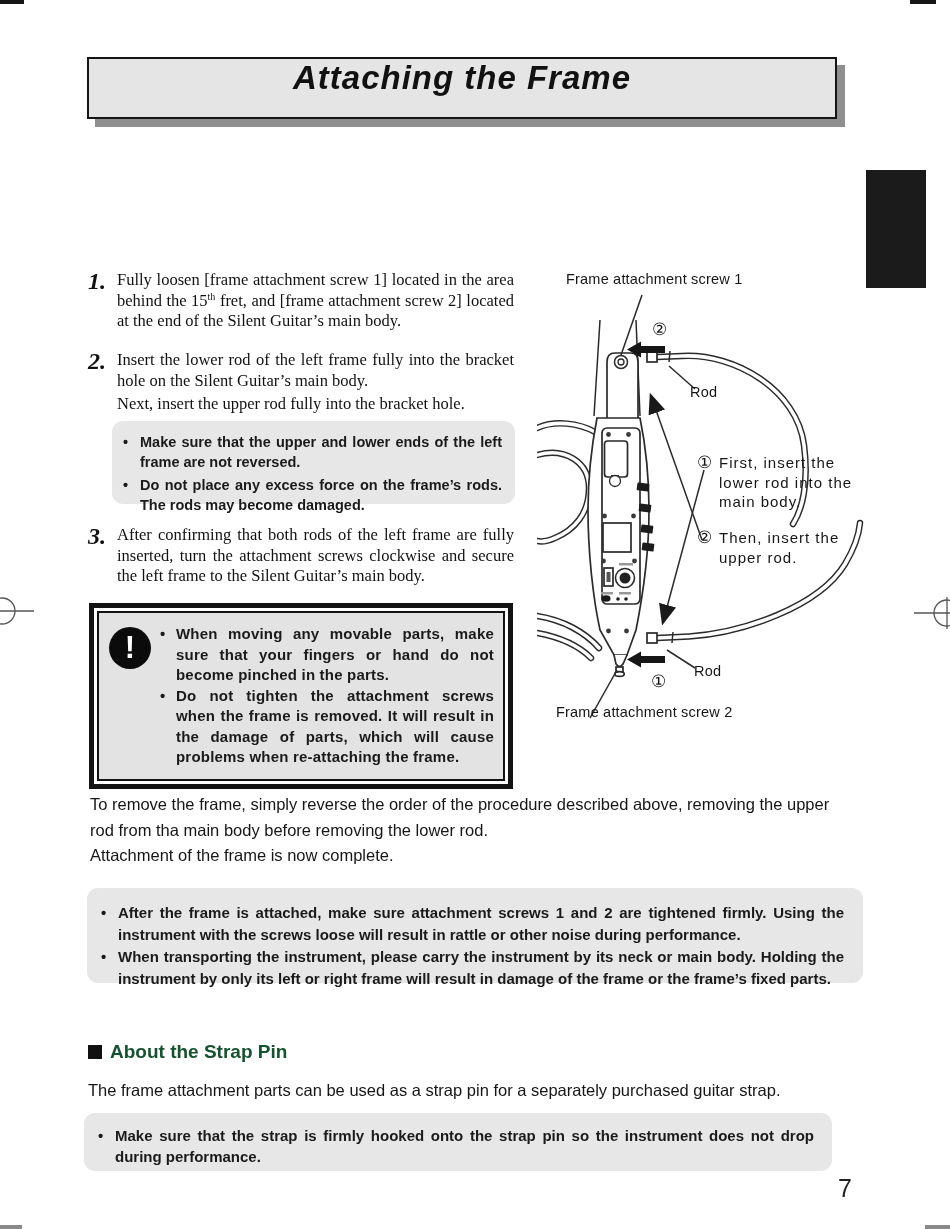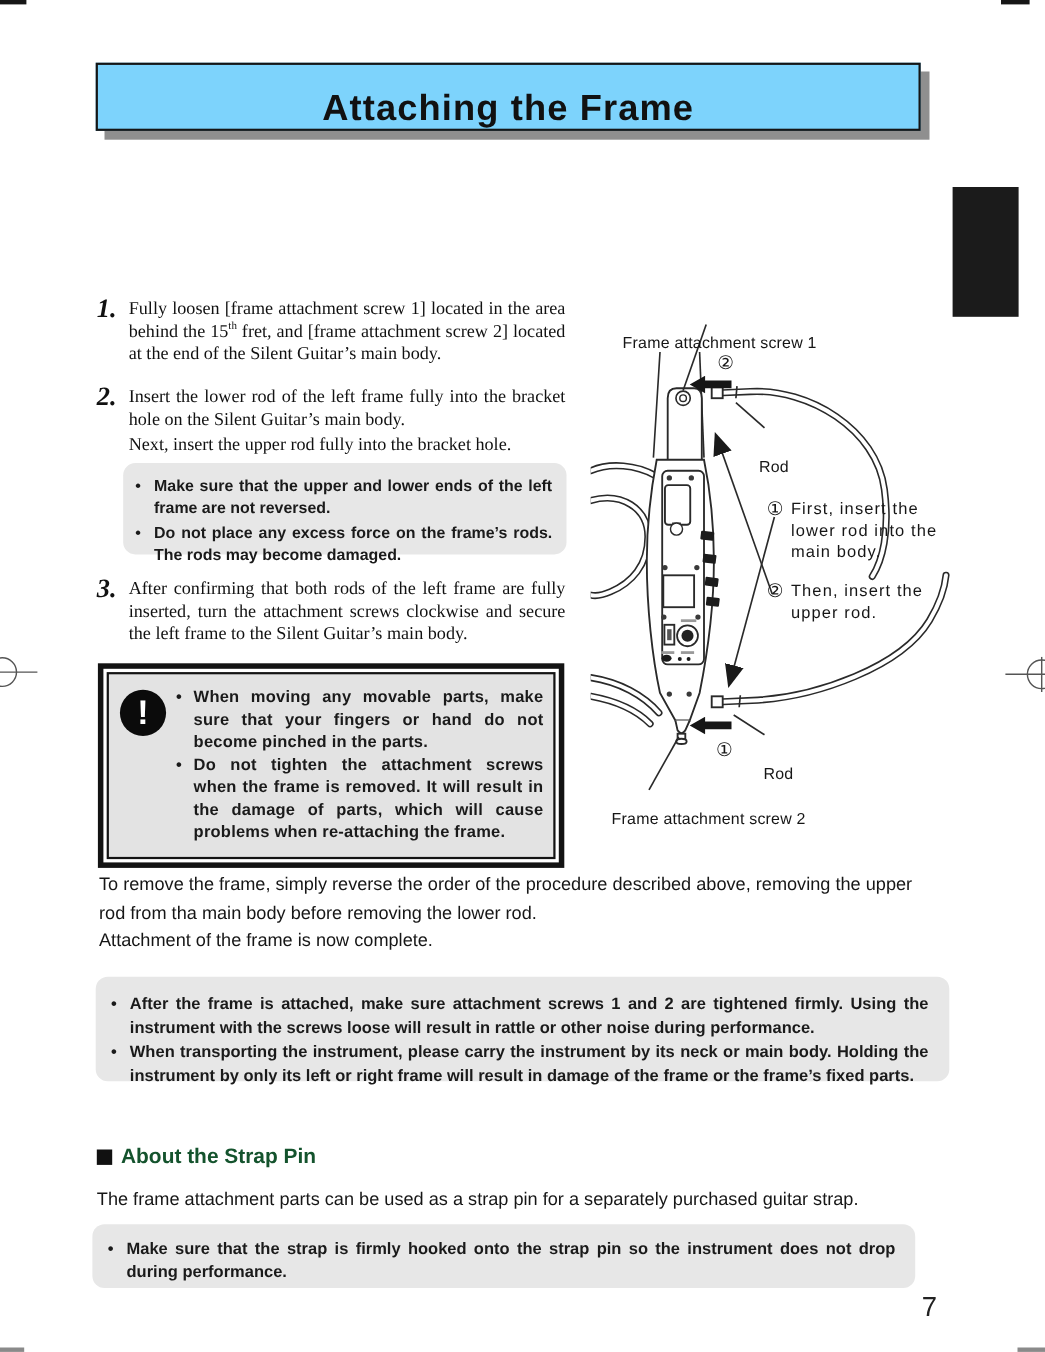--- a/index.html
+++ b/index.html
@@ -5,23 +5,23 @@
   html,body{margin:0;padding:0;background:#fff;}
   .page{position:relative;width:950px;height:1229px;background:#fff;overflow:hidden;
         font-family:"Liberation Sans",sans-serif;color:#1a1a1a;}
   .abs{position:absolute;}
 
   
   .crop{position:absolute;background:#161616;}
   .crop.gray{background:#8a8a8a;}
 
   
-  .title-box{position:absolute;left:87px;top:57px;width:746px;height:58px;background:#7dd3fc;
+  .title-box{position:absolute;left:87px;top:57px;width:746px;height:58px;background:#e5e5e5;
              border:2.5px solid #151515;box-shadow:8px 8px 0 #8f8f8f;
-             display:flex;align-items:flex-end;justify-content:center;}
+             display:flex;align-items:flex-start;justify-content:center;font-style:italic;}
   .title-text{font-size:33px;font-weight:bold;letter-spacing:1px;color:#111;}
 
   
   .intro{position:absolute;left:90px;top:141px;width:768px;font-size:17.5px;line-height:29px;color:#161616;}
   .outro{position:absolute;left:90px;top:792px;width:766px;font-size:16.5px;line-height:25.5px;color:#161616;}
 
   
   .step{position:absolute;left:88px;width:426px;display:flex;}
   .step-num{flex:none;width:29px;font-family:"Liberation Serif",serif;font-style:italic;
             font-weight:bold;font-size:24px;line-height:22px;color:#111;}
@@ -47,21 +47,21 @@
         border:5px solid #131313;background:#fff;padding:3px;}
   .warn-inner{border:2px solid #131313;background:#e3e3e3;height:100%;box-sizing:border-box;
               display:flex;padding:11px 9px 8px 7px;}
   .warn-icon{flex:none;width:42px;height:42px;border-radius:50%;background:#0b0b0b;color:#fff;
              display:flex;align-items:center;justify-content:center;
              font-size:31px;font-weight:bold;margin:3px 9px 0 3px;}
   .warn-bullets{font-size:15px;font-weight:bold;line-height:20.5px;letter-spacing:.2px;text-align:justify;}
   .warn-bullets .bglyph{width:16px;}
 
   
-  .dlabel{position:absolute;font-size:14.5px;color:#161616;letter-spacing:.2px;margin-top:33px;}
+  .dlabel{position:absolute;font-size:14.5px;color:#161616;letter-spacing:.2px;}
   .dmarker{position:absolute;font-size:17px;color:#161616;}
   .callout{position:absolute;display:flex;width:176px;font-size:15px;line-height:19.5px;
            letter-spacing:1px;color:#161616;}
   .callout .cnum{flex:none;width:22px;font-size:17px;letter-spacing:0;}
 
   
   .strap-head{position:absolute;left:88px;top:1041px;display:flex;align-items:center;
               font-size:19px;font-weight:bold;color:#14532d;}
   .sq{display:inline-block;width:14px;height:14px;background:#111;margin-right:8px;}
   .strap-body{position:absolute;left:88px;top:1081px;width:768px;font-size:16.5px;color:#161616;}

